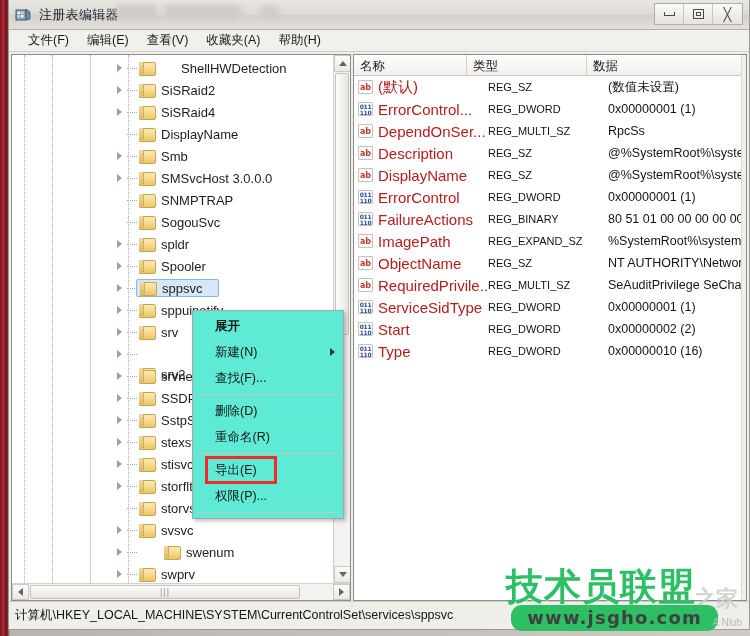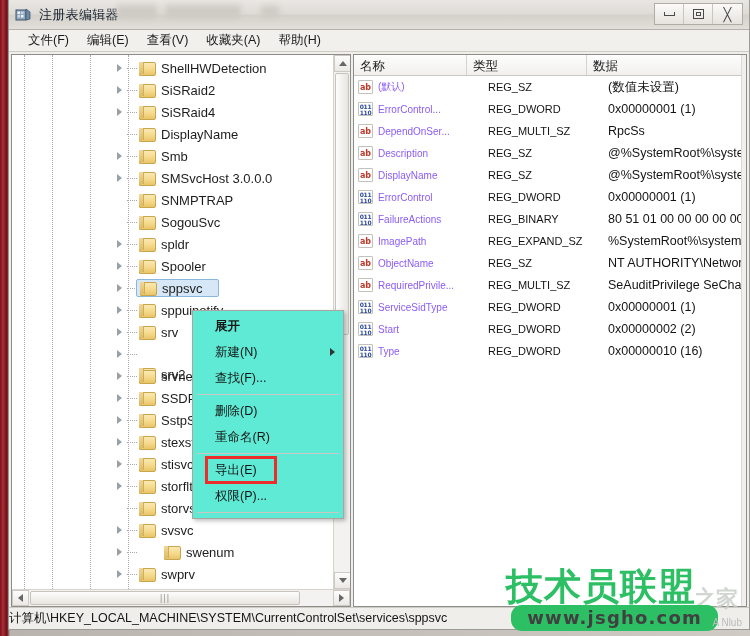--- a/index.html
+++ b/index.html
@@ -267,21 +267,21 @@
     position: relative;
     font-size: 7px;
     line-height: 6px;
     font-weight: bold;
     text-align: center;
     overflow: hidden;
     font-family: "DejaVu Sans", sans-serif;
   }
   .vicon.ab { color: #c0392b; padding-top: 3px; font-size: 8px; line-height: 8px; }
   .vicon.bin { color: #2a4a9c; padding-top: 1px; font-size: 6px; line-height: 6px; letter-spacing: -.4px; }
-  .vname { width: 110px; font-size: 10px; color: #8b5cf6; overflow: hidden; }
+  .vname { width: 110px; font-size: 15px; color: #b91c1c; overflow: hidden; }
   .vtype { width: 120px; font-size: 11px; color: #141414; }
   .vdata { flex: 1; font-size: 12.5px; color: #141414; overflow: hidden; }
   #right-vscroll-strip {
     position: absolute; right: 0; top: 0; bottom: 0; width: 5px;
     background: #f1efec; border-left: 1px solid #dcd9d4;
   }
 
   
   #ctxmenu {
     position: absolute;
@@ -316,24 +316,25 @@
     position: absolute;
     left: 13px; top: 382px;
     width: 70px; height: 28px;
     border: 3px solid #ef2c2c;
     z-index: 50;
     pointer-events: none;
   }
 
   
   #statusbar {
-    height: 22px;
+    height: 28px;
     background: #f0eeeb;
     border-top: 1px solid #cfccc6;
     display: flex; align-items: center;
+    padding-left: 6px;
     flex: none;
   }
   #status-text {
     font-size: 12.5px; color: #151515;
     white-space: nowrap;
   }
 
   
   #watermark {
     position: absolute;
@@ -432,21 +433,21 @@
       <div class="pane" id="left-pane">
         <div id="tree-scroll">
           <div class="guide" style="left:12px;"></div>
           <div class="guide" style="left:40px;"></div>
           <div class="guide" style="left:78px;"></div>
           <div class="guide" style="left:116px;"></div>
           <div id="tree">
               <div class="tnode">
                 <span class="expander has"></span>
                 <span class="dots"></span>
-                <span class="tlabel-wrap" style="display: inline-flex; align-items: center;">
+                <span class="tlabel-wrap" style="display: inline-flex; align-items: center; gap: 20px;">
                   <span class="folder"></span>
                   <span class="tlabel">ShellHWDetection</span>
                 </span>
               </div>
               <div class="tnode">
                 <span class="expander has"></span>
                 <span class="dots"></span>
                 <span class="tlabel-wrap" style="display: inline-flex; align-items: center;">
                   <span class="folder"></span>
                   <span class="tlabel">SiSRaid2</span>

